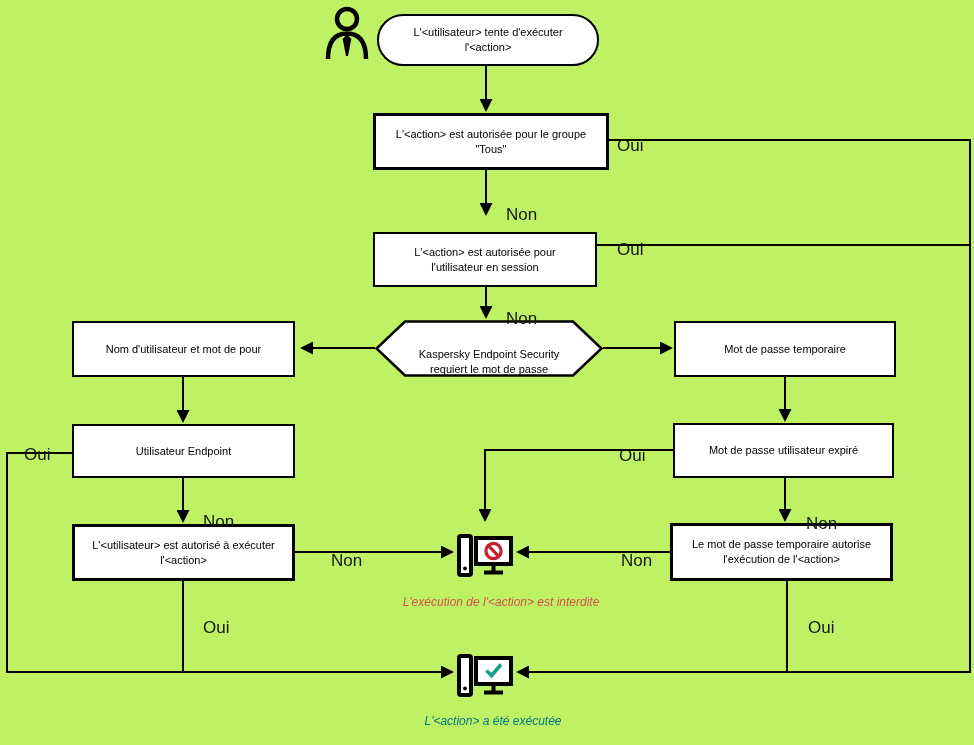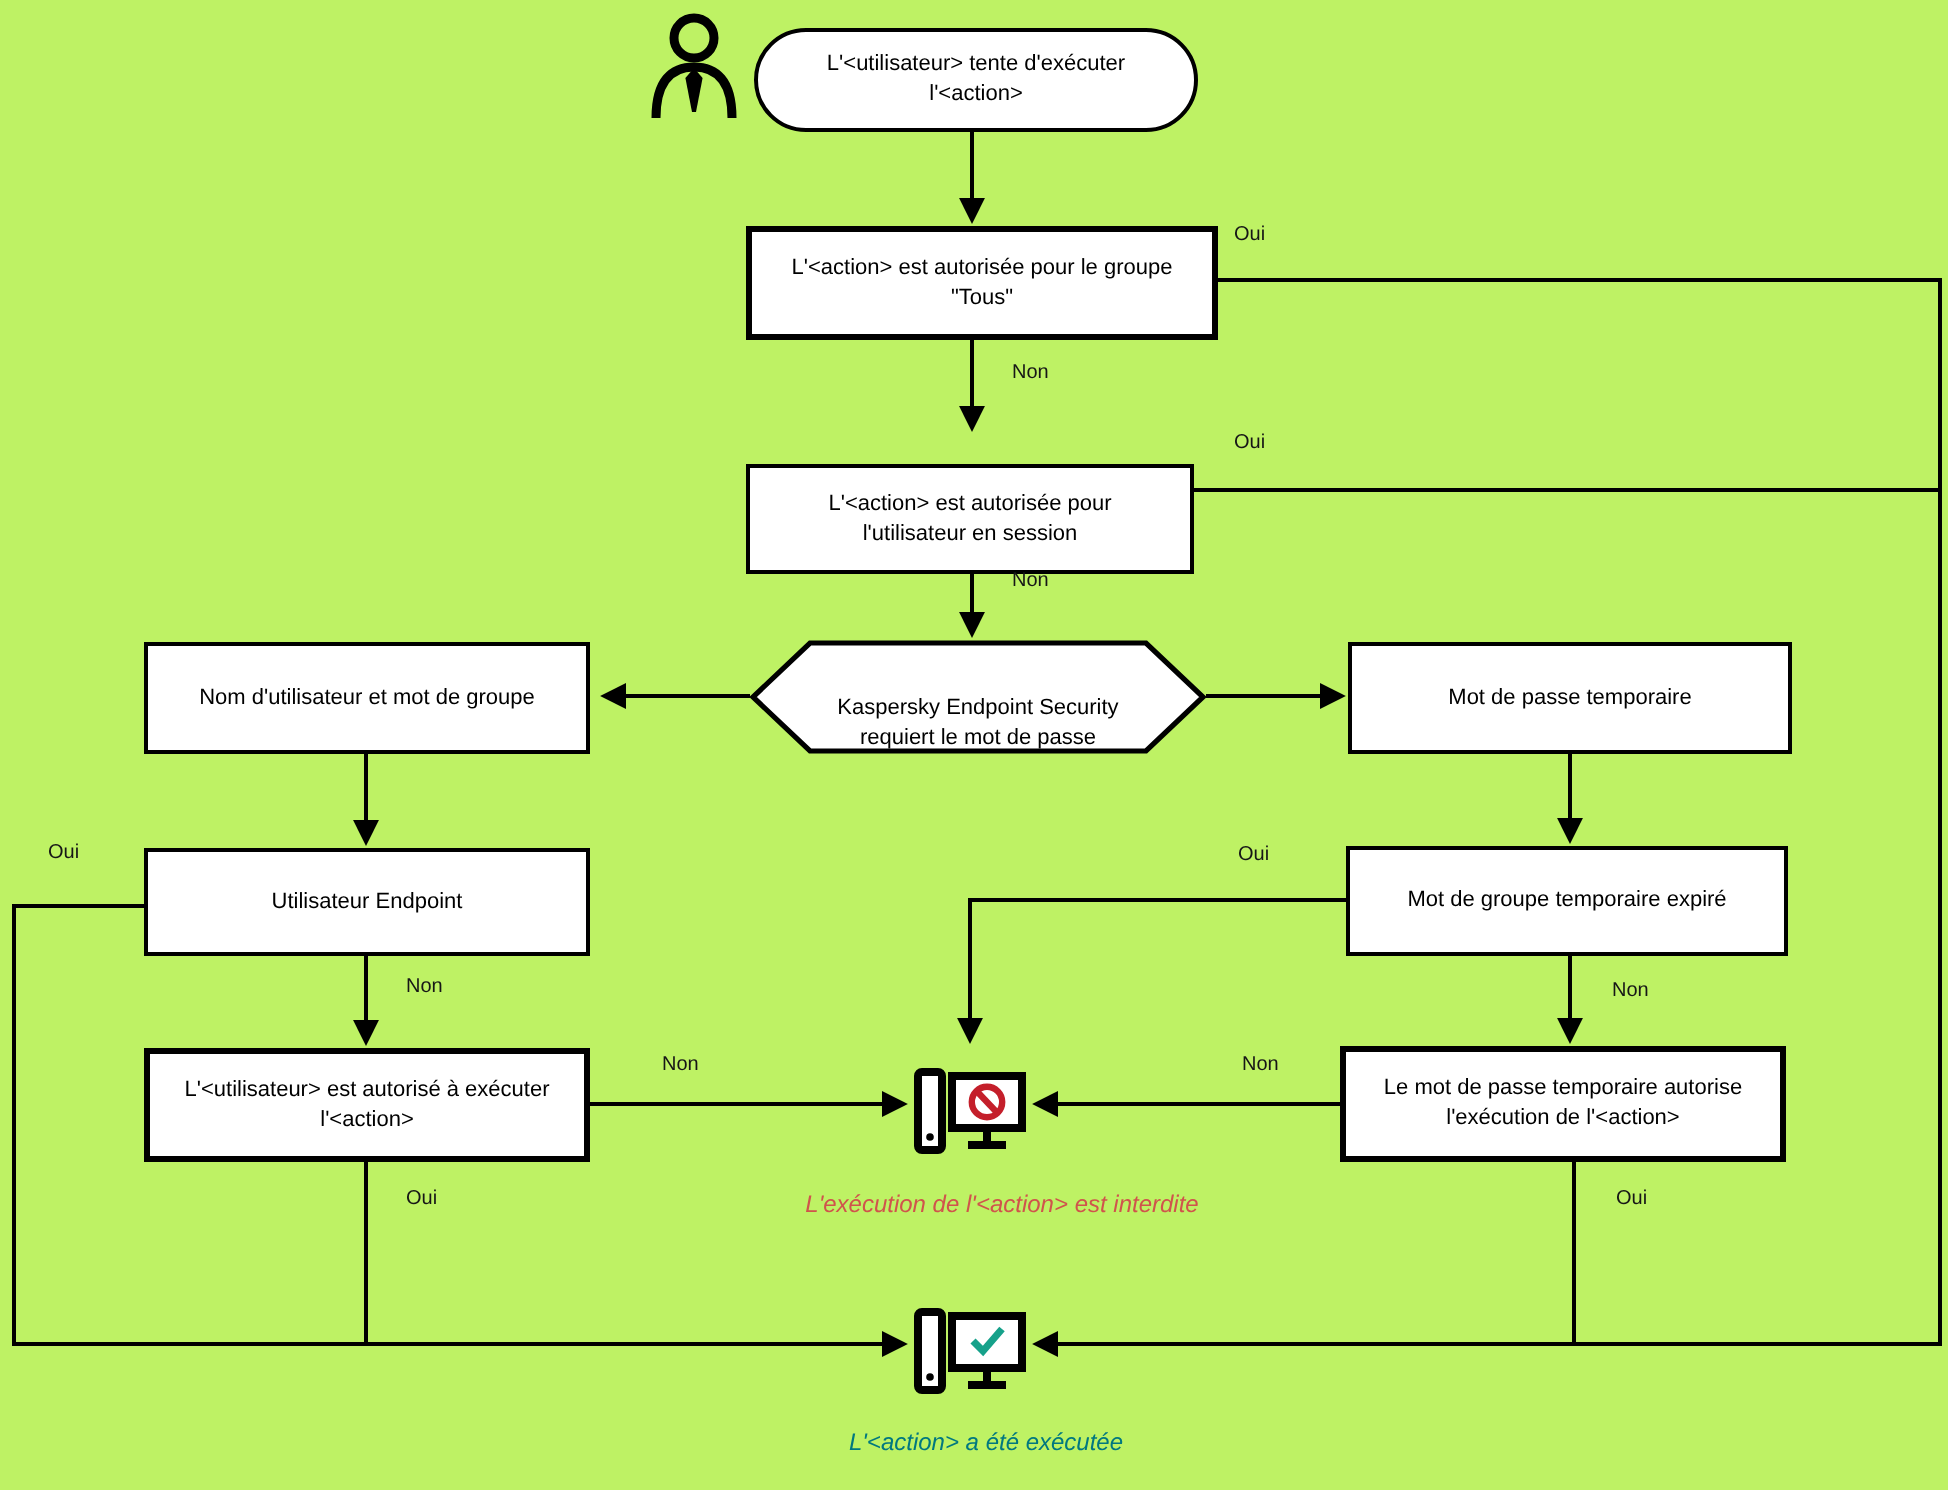--- a/index.html
+++ b/index.html
@@ -12,21 +12,21 @@
     position:absolute; background:#fff; border:2px solid #000;
     display:flex; align-items:center; justify-content:center;
     text-align:center; font-size:11px; line-height:1.35;
     padding:4px 12px; box-sizing:border-box; color:#000;
   }
   .thick { border-width:3px; }
   .stadium { border-radius:28px; border-width:2px; }
   .hexwrap { position:absolute; display:flex; align-items:flex-end; justify-content:center; }
   .hexwrap svg { position:absolute; left:0; top:0; }
   .hexwrap span { position:relative; font-size:11px; line-height:1.35; text-align:center; padding:0 26px; }
-  .lbl { position:absolute; font-size:10px; color:#161616; white-space:nowrap; }
+  .lbl { position:absolute; font-size:17px; color:#161616; white-space:nowrap;margin-top:24px; }
   .outcome { position:absolute; font-size:12px; text-align:center; white-space:nowrap;font-style:italic; }
   .outcome.denied   { color:#d0544c; }
   .outcome.executed { color:#00787f; }
   .icon { position:absolute; }
 </style>
 </head>
 <body>
 
 <div id="canvas">
 
@@ -76,37 +76,37 @@
   </div>
 
   <div class="hexwrap" style="left:375px; top:320px; width:228px; height:57px;">
     <svg width="228" height="57" viewBox="0 0 228 57">
       <polygon points="30,1.5 198,1.5 226.5,28.5 198,55.5 30,55.5 1.5,28.5" fill="#fff" stroke="#000" stroke-width="2.6"></polygon>
     </svg>
     <span>Kaspersky Endpoint Security requiert le mot de passe</span>
   </div>
 
   <div class="node" style="left:72px; top:321px; width:223px; height:56px;">
-    <span>Nom d'utilisateur et mot de groupe</span>
+    <span>Nom d'utilisateur et mot de pour</span>
   </div>
 
   <div class="node" style="left:72px; top:424px; width:223px; height:54px;">
     <span>Utilisateur Endpoint</span>
   </div>
 
   <div class="node thick" style="left:72px; top:524px; width:223px; height:57px;">
     <span>L'&lt;utilisateur&gt; est autorisé à exécuter l'&lt;action&gt;</span>
   </div>
 
   <div class="node" style="left:674px; top:321px; width:222px; height:56px;">
     <span>Mot de passe temporaire</span>
   </div>
 
   <div class="node" style="left:673px; top:423px; width:221px; height:55px;">
-    <span>Mot de groupe temporaire expiré</span>
+    <span>Mot de passe utilisateur expiré</span>
   </div>
 
   <div class="node thick" style="left:670px; top:523px; width:223px; height:58px;">
     <span>Le mot de passe temporaire autorise l'exécution de l'&lt;action&gt;</span>
   </div>
 
   <span class="lbl" style="left:617px; top:112px;">Oui</span>
   <span class="lbl" style="left:506px; top:181px;">Non</span>
   <span class="lbl" style="left:617px; top:216px;">Oui</span>
   <span class="lbl" style="left:506px; top:285px;">Non</span>

